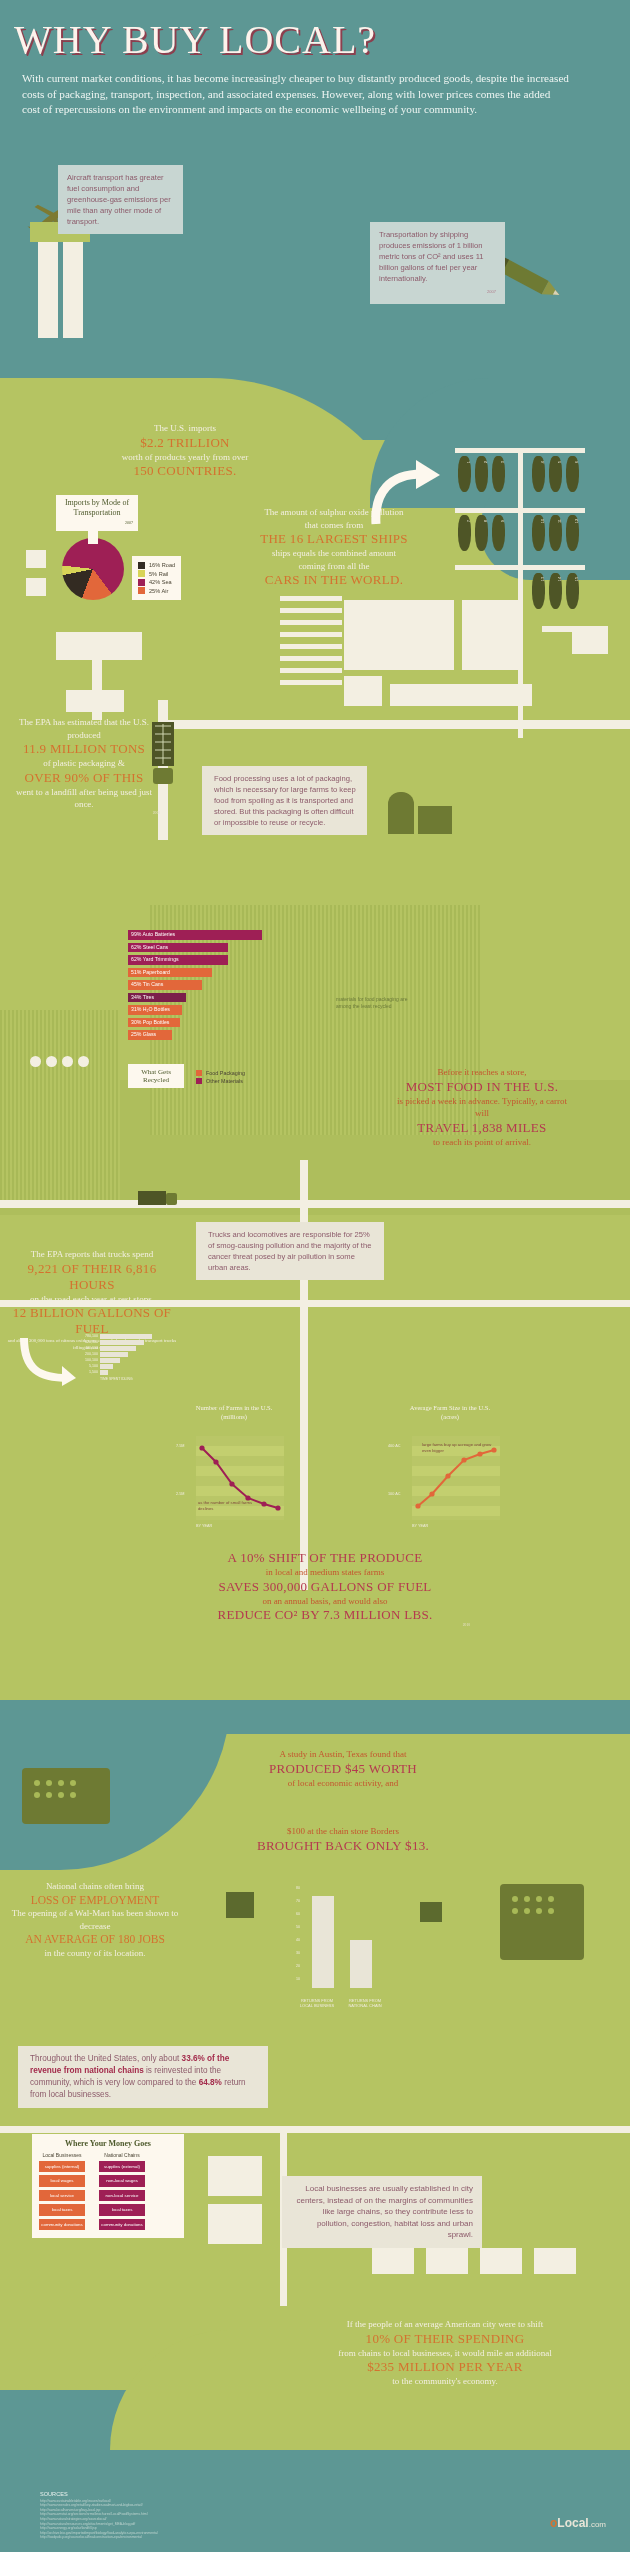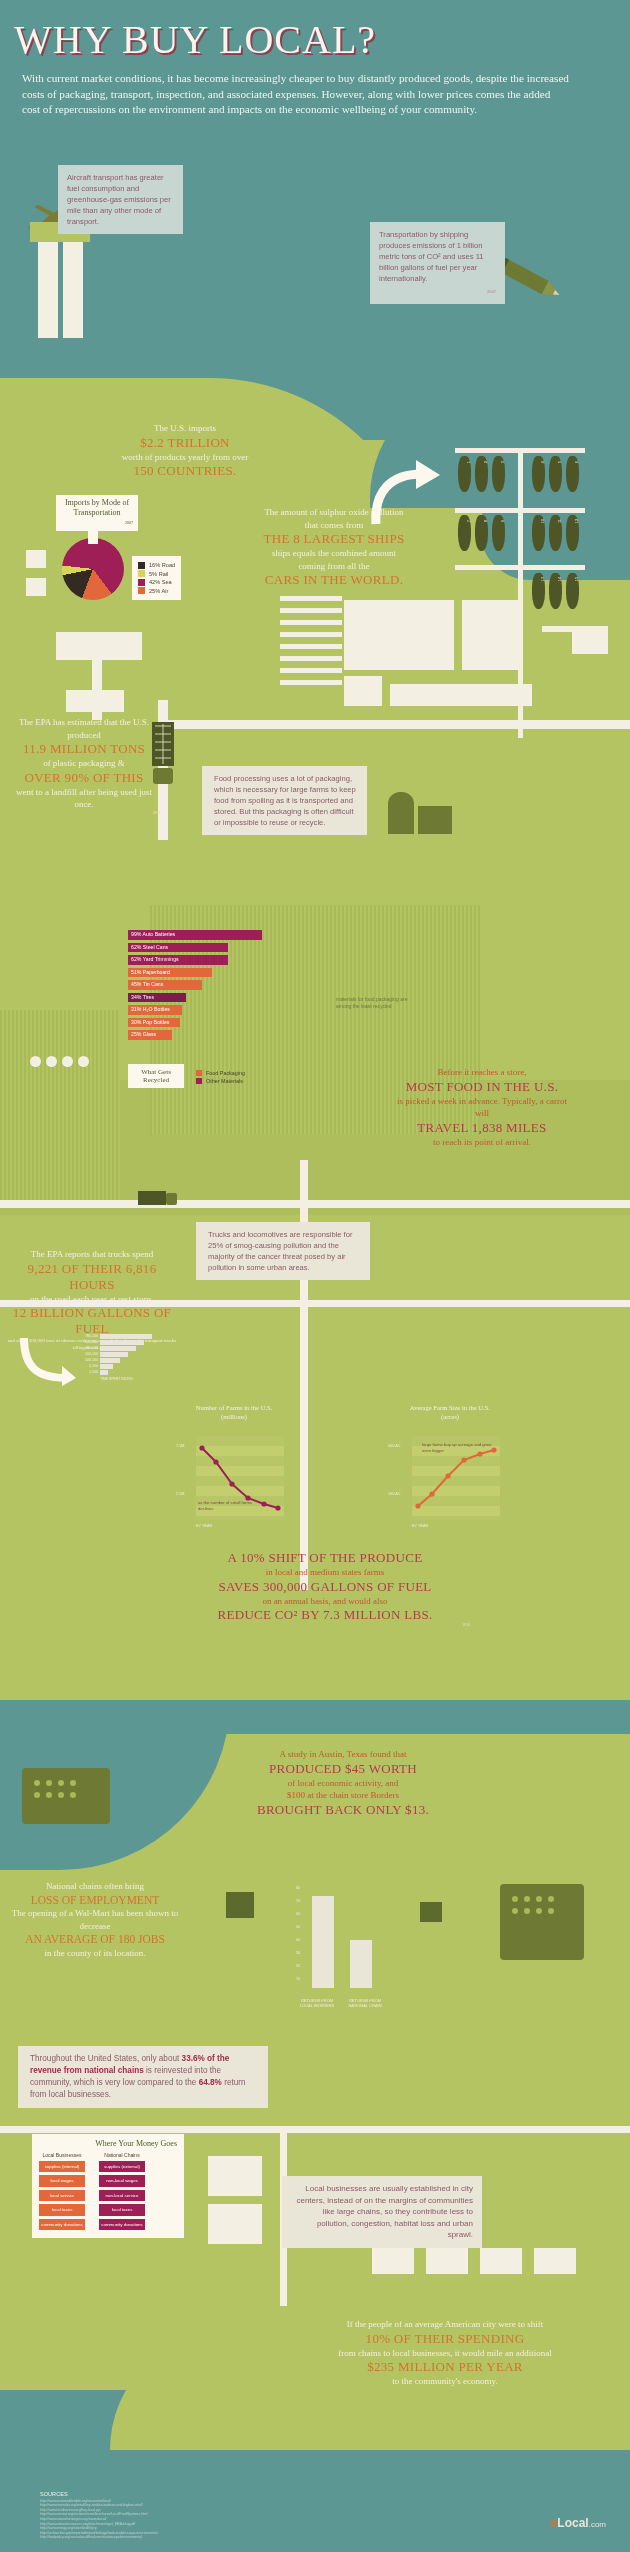--- a/index.html
+++ b/index.html
@@ -103,21 +103,21 @@
   .mini-note  { position:absolute; font-size:4.2px; color:#8d4a3e; z-index:23; line-height:5.6px;}
 
   
   .barpair { position:absolute; z-index:22; }
   .barpair .col { background:#e9e5d7; }
   .barpair .tick { font-size:3.6px; color:#f0ecdd; }
   .barpair .cap { font-size:4px; color:#f0ecdd; text-align:center; line-height:5px;}
 
   
   #money-box { position:absolute; background:#fdf8ee; z-index:23; padding:5px 7px; }
-  #money-box .hd { font-family:"Liberation Serif", serif; font-size:8px; color:#4e5a2c; text-align:right; margin-bottom:4px;}
+  #money-box .hd { font-family:"Liberation Serif", serif; font-size:8px; color:#4e5a2c; text-align:center; margin-bottom:4px;font-weight:bold;}
   #money-box .cols { display:flex; gap:14px; }
   #money-box .colhd { font-size:5px; color:#4a4434; text-align:center; margin-bottom:3px; }
   #money-box .chip { font-size:4.4px; color:#fff; text-align:center; padding:3px 2px; margin-bottom:3px; line-height:5.4px; width:46px;}
 
   
   #sources { position:absolute; left:40px; bottom:12px; z-index:30; }
   #sources .hd { font-size:5.6px; color:#eaf2ef; margin-bottom:2px; }
   #sources .ln { font-size:3.4px; color:#bcd3ce; line-height:4.6px; }
   #logo { position:absolute; right:24px; bottom:22px; z-index:30; font-size:12px; color:#e9e5d7; font-weight:bold;}
   #logo .dot { color:#d4722f; }
@@ -219,21 +219,21 @@
   </div>
 
   <div class="bldg" style="left:26px; top:550px; width:20px; height:18px;"></div>
   <div class="bldg" style="left:26px; top:578px; width:20px; height:18px;"></div>
   <div class="bldg" style="left:56px; top:632px; width:86px; height:28px;"></div>
   <div class="road" style="left:92px; top:660px; width:10px; height:60px;"></div>
   <div class="bldg" style="left:66px; top:690px; width:58px; height:22px;"></div>
 
   <div class="stat" style="left:258px; top:506px; width:152px;">
     <span class="sm">The amount of sulphur oxide pollution that comes from</span>
-    <span class="big">THE 8 LARGEST SHIPS</span>
+    <span class="big">THE 16 LARGEST SHIPS</span>
     <span class="sm">ships equals the combined amount coming from all the</span>
     <span class="big">CARS IN THE WORLD.</span>
   </div>
 
   <svg class="white-arrow" style="left:368px; top:458px;" width="78" height="70" viewBox="0 0 78 70">
     <path d="M8 66 C6 34 22 16 54 16" stroke="#fdf8ee" stroke-width="9" fill="none"></path>
     <polygon points="48,2 72,17 48,31" fill="#fdf8ee"></polygon>
   </svg>
 
   <div class="road" style="left:455px; top:448px; width:130px; height:5px;"></div>
@@ -372,21 +372,21 @@
   </div>
 
   <div class="road" style="left:0; top:1200px; width:630px; height:8px;"></div>
   <div class="road" style="left:300px; top:1160px; width:8px; height:430px;"></div>
   <div class="road" style="left:0; top:1300px; width:630px; height:7px;"></div>
   <svg class="truck" style="left:138px; top:1188px;" width="40" height="22" viewBox="0 0 40 22">
     <rect x="0" y="3" width="28" height="14" fill="#4e5526"></rect>
     <rect x="28" y="5" width="11" height="12" rx="2" fill="#6e7a33"></rect>
   </svg>
 
-  <div class="callout pale" style="left:196px; top:1222px; width:174px;">
+  <div class="callout pale" style="left:196px; top:1222px; width:188px;">
     <span>Trucks and locomotives are responsible for 25% of smog-causing pollution and the majority of the cancer threat posed by air pollution in some urban areas.</span>
   </div>
 
   <div class="stat" style="left:6px; top:1248px; width:172px;">
     <span class="sm">The EPA reports that trucks spend</span>
     <span class="big">9,221 OF THEIR 6,816 HOURS</span>
     <span class="sm">on the road each year at rest stops,</span>
     <span class="big">12 BILLION GALLONS OF FUEL</span>
     <span class="sm" style="font-size:5px; line-height:7px;">and  about 300,000 tons of nitrous oxides are expended each year by transport trucks idling at rest stops.</span>
   </div>
@@ -479,21 +479,21 @@
     <span class="big">SAVES 300,000 GALLONS OF FUEL</span>
     <span class="sm" style="color:#c4562f;">on an annual basis, and would also</span>
     <span class="big">REDUCE CO² BY 7.3 MILLION LBS.</span>
     <span class="src">2010</span>
   </div>
 
   <div class="stat red" style="left:208px; top:1748px; width:270px;">
     <span class="sm" style="color:#c4562f;">A study in Austin, Texas found that</span>
     <span class="big">PRODUCED $45 WORTH</span>
     <span class="sm" style="color:#c4562f;">of local economic activity, and</span>
-    <span class="sm" style="color:#c4562f;">$100 at the chain store Borders</span>
+    <span class="sm" style="color:#c4562f;margin-top:36px;">$100 at the chain store Borders</span>
     <span class="big">BROUGHT BACK ONLY $13.</span>
   </div>
 
   <div class="barn" style="left:22px; top:1768px; width:88px; height:56px; border-radius:4px;"></div>
   <div style="position:absolute;left:34px;top:1780px;z-index:23;display:grid;grid-template-columns:repeat(4,1fr);gap:6px;">
     <span style="width:6px;height:6px;border-radius:50%;background:#a8b957;display:block;"></span>
     <span style="width:6px;height:6px;border-radius:50%;background:#a8b957;display:block;"></span>
     <span style="width:6px;height:6px;border-radius:50%;background:#a8b957;display:block;"></span>
     <span style="width:6px;height:6px;border-radius:50%;background:#a8b957;display:block;"></span>
     <span style="width:6px;height:6px;border-radius:50%;background:#a8b957;display:block;"></span>

